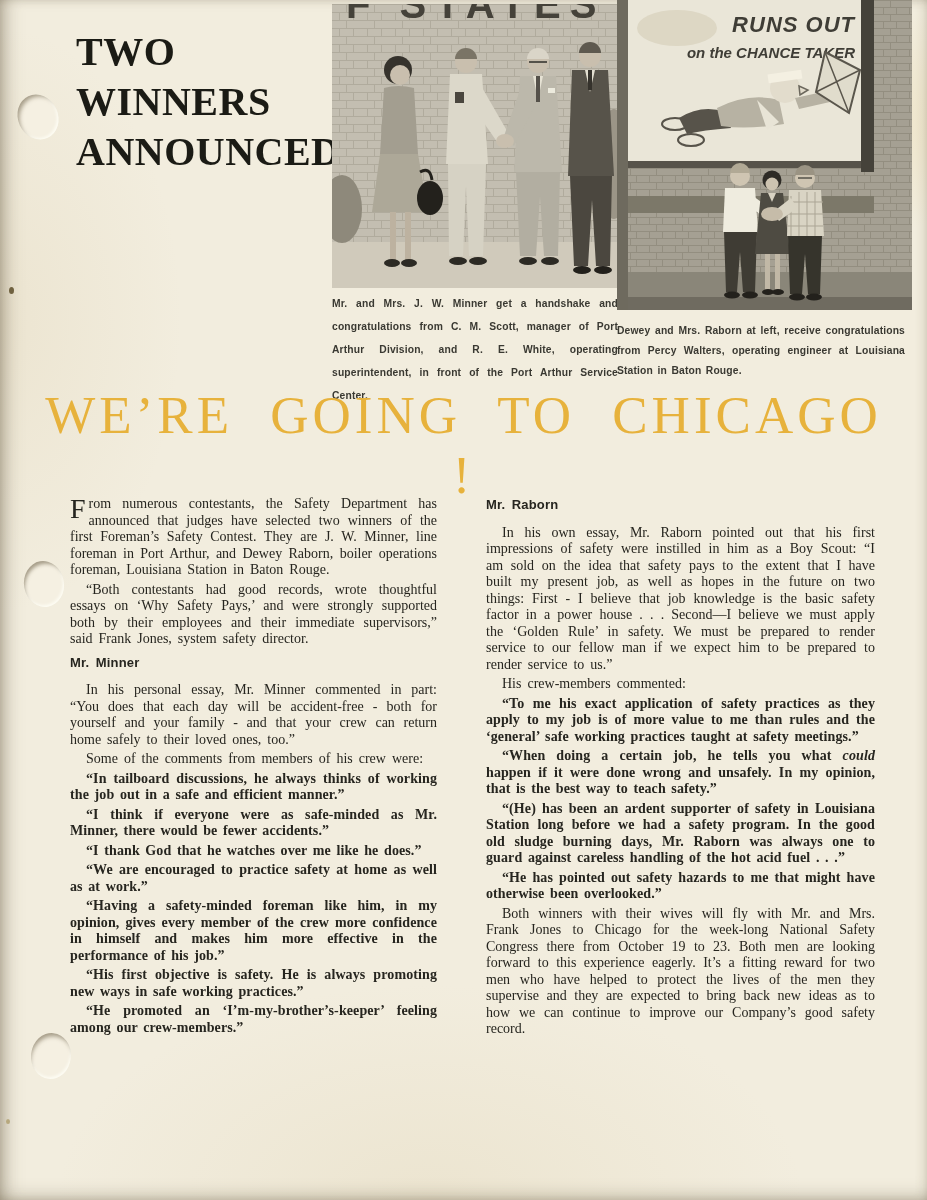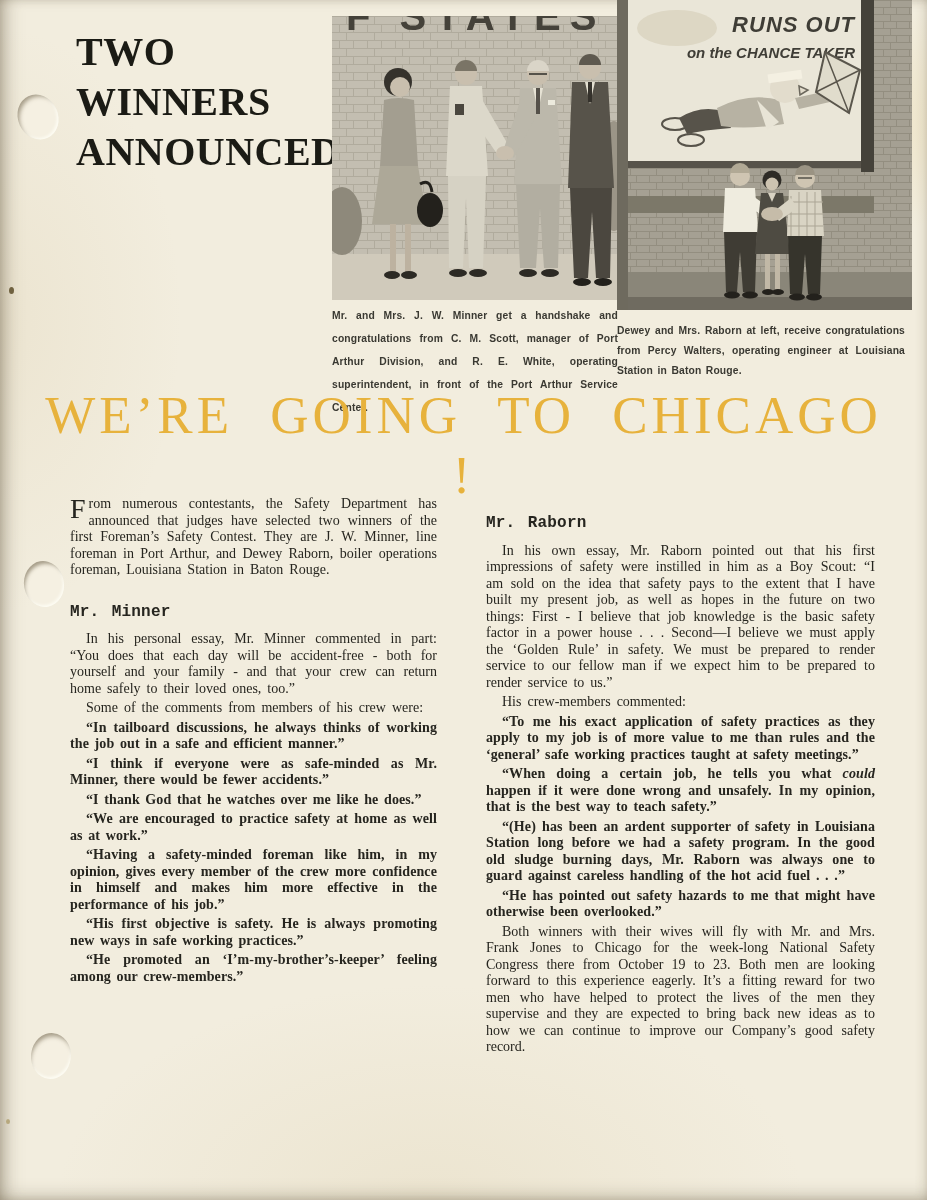--- a/index.html
+++ b/index.html
@@ -22,39 +22,39 @@
   .hole.h2{left:24px;top:561px;transform:rotate(-10deg);}
   .hole.h3{left:31px;top:1033px;transform:rotate(6deg);}
   .speck{position:absolute;border-radius:50%;}
   .s1{left:9px;top:287px;width:5px;height:7px;background:#6f6140;}
   .s2{left:6px;top:1119px;width:4px;height:5px;background:#b7a87e;}
 
   .title{position:absolute;left:69px;top:20px;width:250px;margin:7px;
     font-size:40px;line-height:50px;font-weight:bold;letter-spacing:.5px;color:#1b1b15;}
 
   figure{position:absolute;margin:0;}
-  .fig-minner{left:332px;top:16px;width:286px;}
+  .fig-minner{left:332px;top:4px;width:286px;}
   .fig-raborn{left:617px;top:0;width:279px;}
   figure svg{display:block;}
   figcaption{font-family:"Liberation Sans",sans-serif;font-weight:bold;
     font-size:10.3px;line-height:23px;text-align:justify;color:#3a3932;
     letter-spacing:.15px;word-spacing:1.5px;margin-top:4px;}
   .fig-raborn figcaption{margin-top:11px;line-height:20px;width:288px;}
 
   .headline{position:absolute;left:30px;right:30px;top:381px;margin:4px;text-align:center;
     font-size:53px;font-weight:normal;color:#e7b23c;letter-spacing:4px;word-spacing:20px;}
 
   .col{position:absolute;font-size:14px;line-height:16.5px;text-align:justify;word-spacing:2.5px;}
   .col-left{left:70px;top:496px;width:367px;}
   .col-right{left:486px;top:490px;width:389px;}
   .col p{margin:0 0 3px;text-indent:16px;}
   .col p.lead{text-indent:0;}
   .dropcap{float:left;font-size:28px;line-height:26px;padding:0 3px 0 0;}
-  .subhead{font-family:Liberation Mono, monospace;font-size:16px;font-weight:bold;
-    margin:25px 0 11px;letter-spacing:.2px;}
+  .subhead{font-family:Liberation Sans, sans-serif;font-size:13px;font-weight:bold;
+    margin:7px 0 11px;letter-spacing:.2px;}
   .q{font-weight:bold;margin:7px 0 7px 16px;text-indent:14px;letter-spacing:.1px;word-spacing:2px;}
   .q em{font-style:italic;}
 </style>
 </head>
 <body>
 
 <div class="page">
 
   <div class="hole h1"></div>
   <div class="hole h2"></div>
@@ -194,20 +194,21 @@
       </g>
       <ellipse cx="155" cy="214" rx="11" ry="7" fill="#c6bca9"></ellipse>
     </svg>
     <figcaption>Dewey and Mrs. Raborn at left, receive congratulations from Percy Walters, operating engineer at Louisiana Station in Baton Rouge.</figcaption>
   </figure>
 
   <div class="headline">WE’RE GOING TO CHICAGO !</div>
 
   <div class="col col-left">
     <p class="lead"><span class="dropcap">F</span><span>rom numerous contestants, the Safety Department has announced that judges have selected two winners of the first Foreman’s Safety Contest. They are J. W. Minner, line foreman in Port Arthur, and Dewey Raborn, boiler operations foreman, Louisiana Station in Baton Rouge.</span></p>
+    <p>“Both contestants had good records, wrote thoughtful essays on ‘Why Safety Pays,’ and were strongly supported both by their employees and their immediate supervisors,” said Frank Jones, system safety director.</p>
     <h3 class="subhead">Mr. Minner</h3>
     <p>In his personal essay, Mr. Minner commented in part: “You does that each day will be accident-free - both for yourself and your family - and that your crew can return home safely to their loved ones, too.”</p>
     <p>Some of the comments from members of his crew were:</p>
     <p class="q">“In tailboard discussions, he always thinks of working the job out in a safe and efficient manner.”</p>
     <p class="q">“I think if everyone were as safe-minded as Mr. Minner, there would be fewer accidents.”</p>
     <p class="q">“I thank God that he watches over me like he does.”</p>
     <p class="q">“We are encouraged to practice safety at home as well as at work.”</p>
     <p class="q">“Having a safety-minded foreman like him, in my opinion, gives every member of the crew more confidence in himself and makes him more effective in the performance of his job.”</p>
     <p class="q">“His first objective is safety. He is always promoting new ways in safe working practices.”</p>
     <p class="q">“He promoted an ‘I’m-my-brother’s-keeper’ feeling among our crew-members.”</p>

